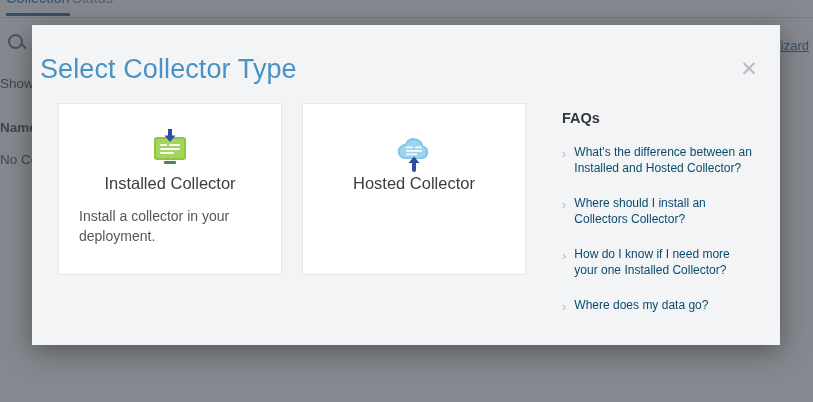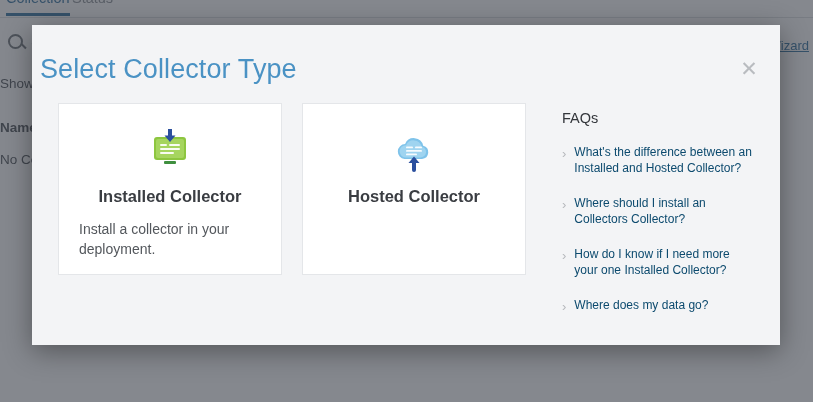--- a/index.html
+++ b/index.html
@@ -181,44 +181,43 @@
   }
 
   .card-icon {
     height: 46px;
     display: flex;
     align-items: center;
     justify-content: center;
   }
 
   .card-title {
-    margin-top: 13px;
     font-size: 16.5px;
-    font-weight: bold;
+    font-weight: normal;
     color: #3a3d42;
   }
 
   .card-desc {
     margin-top: 13px;
     font-size: 14px;
     color: #53575c;
     text-align: left;
     line-height: 1.45;
     width: 182px;
   }
 
   
   .faqs {
     margin-left: 36px;
     width: 232px;
     padding-top: 7px;
   }
   .faqs-title {
     font-size: 14.5px;
-    font-weight: normal;
+    font-weight: bold;
     color: #33363b;
     margin-bottom: 18px;
   }
   .faq-item {
     display: flex;
     gap: 8px;
     margin-bottom: 18px;
     cursor: pointer;
   }
   .faq-chevron {

